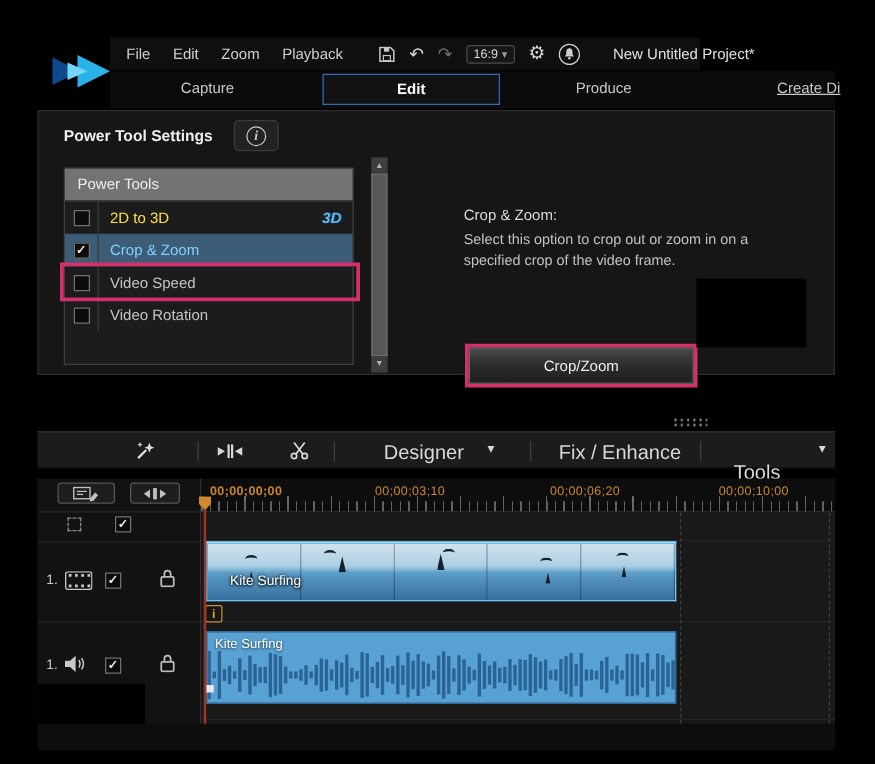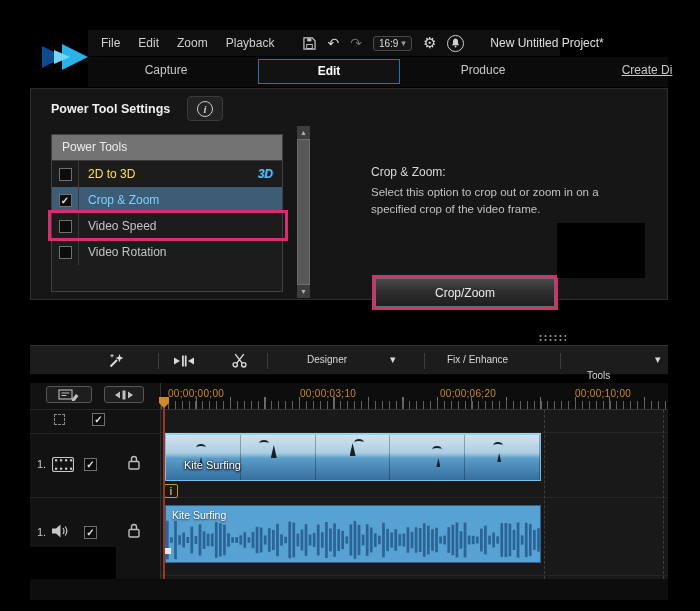--- a/index.html
+++ b/index.html
@@ -74,21 +74,21 @@
   .redacted { background: #000; }
 
   
   #splitter-dots { left: 538px; top: 334px; width: 28px; height: 8px;
                    background-image: radial-gradient(#8a8a8a 1px, transparent 1.3px);
                    background-size: 5px 4px; }
 
   
   #toolbar { left: 30px; top: 345px; width: 638px; height: 30px; background: #1c1c1c;
              border-top: 1px solid #343434; border-bottom: 1px solid #060606; }
-  .tb { position: absolute; color: #d8d8d8; font-size: 10px; }
+  .tb { position: absolute; color: #d8d8d8; font-size: 16px; }
   .tb-sep { position: absolute; top: 7px; width: 1px; height: 16px; background: #3e3e3e; }
 
   
   #timeline { left: 30px; top: 383px; width: 638px; height: 196px; background: #151515; }
   #headercol { position: absolute; left: 0; top: 0; width: 131px; height: 196px;
                background: #121212; border-right: 1px solid #303030; }
   .hc-line { position: absolute; left: 0; right: 0; height: 1px; background: #262626; }
   .hc-btn { position: absolute; height: 17px; background: #1e1e1e; border: 1px solid #565656;
             border-radius: 3px; display: flex; align-items: center; justify-content: center; }
   .track-num { position: absolute; font-size: 11px; color: #c8c8c8; }
@@ -356,21 +356,21 @@
       </span>
       <span style="position:absolute;left:98px;top:140px;">
         <svg width="12" height="15" viewBox="0 0 12 15">
           <rect x="1" y="6.5" width="10" height="7.5" rx="1" fill="none" stroke="#bdbdbd" stroke-width="1.4"></rect>
           <path d="M3.5 6.5 V4 a2.5 2.5 0 0 1 5 0 V6.5" fill="none" stroke="#bdbdbd" stroke-width="1.4"></path>
         </svg>
       </span>
     </div>
 
     <div id="ruler">
-      <span class="tc" style="left:7px;">00;00;00;00</span>
+      <span class="tc" style="left:7px;font-weight:bold;">00;00;00;00</span>
       <span class="tc" style="left:139px;">00;00;03;10</span>
       <span class="tc" style="left:279px;">00;00;06;20</span>
       <span class="tc" style="left:414px;">00;00;10;00</span>
       <div id="ruler-ticks-major"></div>
       <div id="ruler-ticks"></div>
     </div>
 
     <div id="clipsarea">
       <div class="lane-line" style="top:22px;"></div>
       <div class="lane-line" style="top:87px;"></div>

